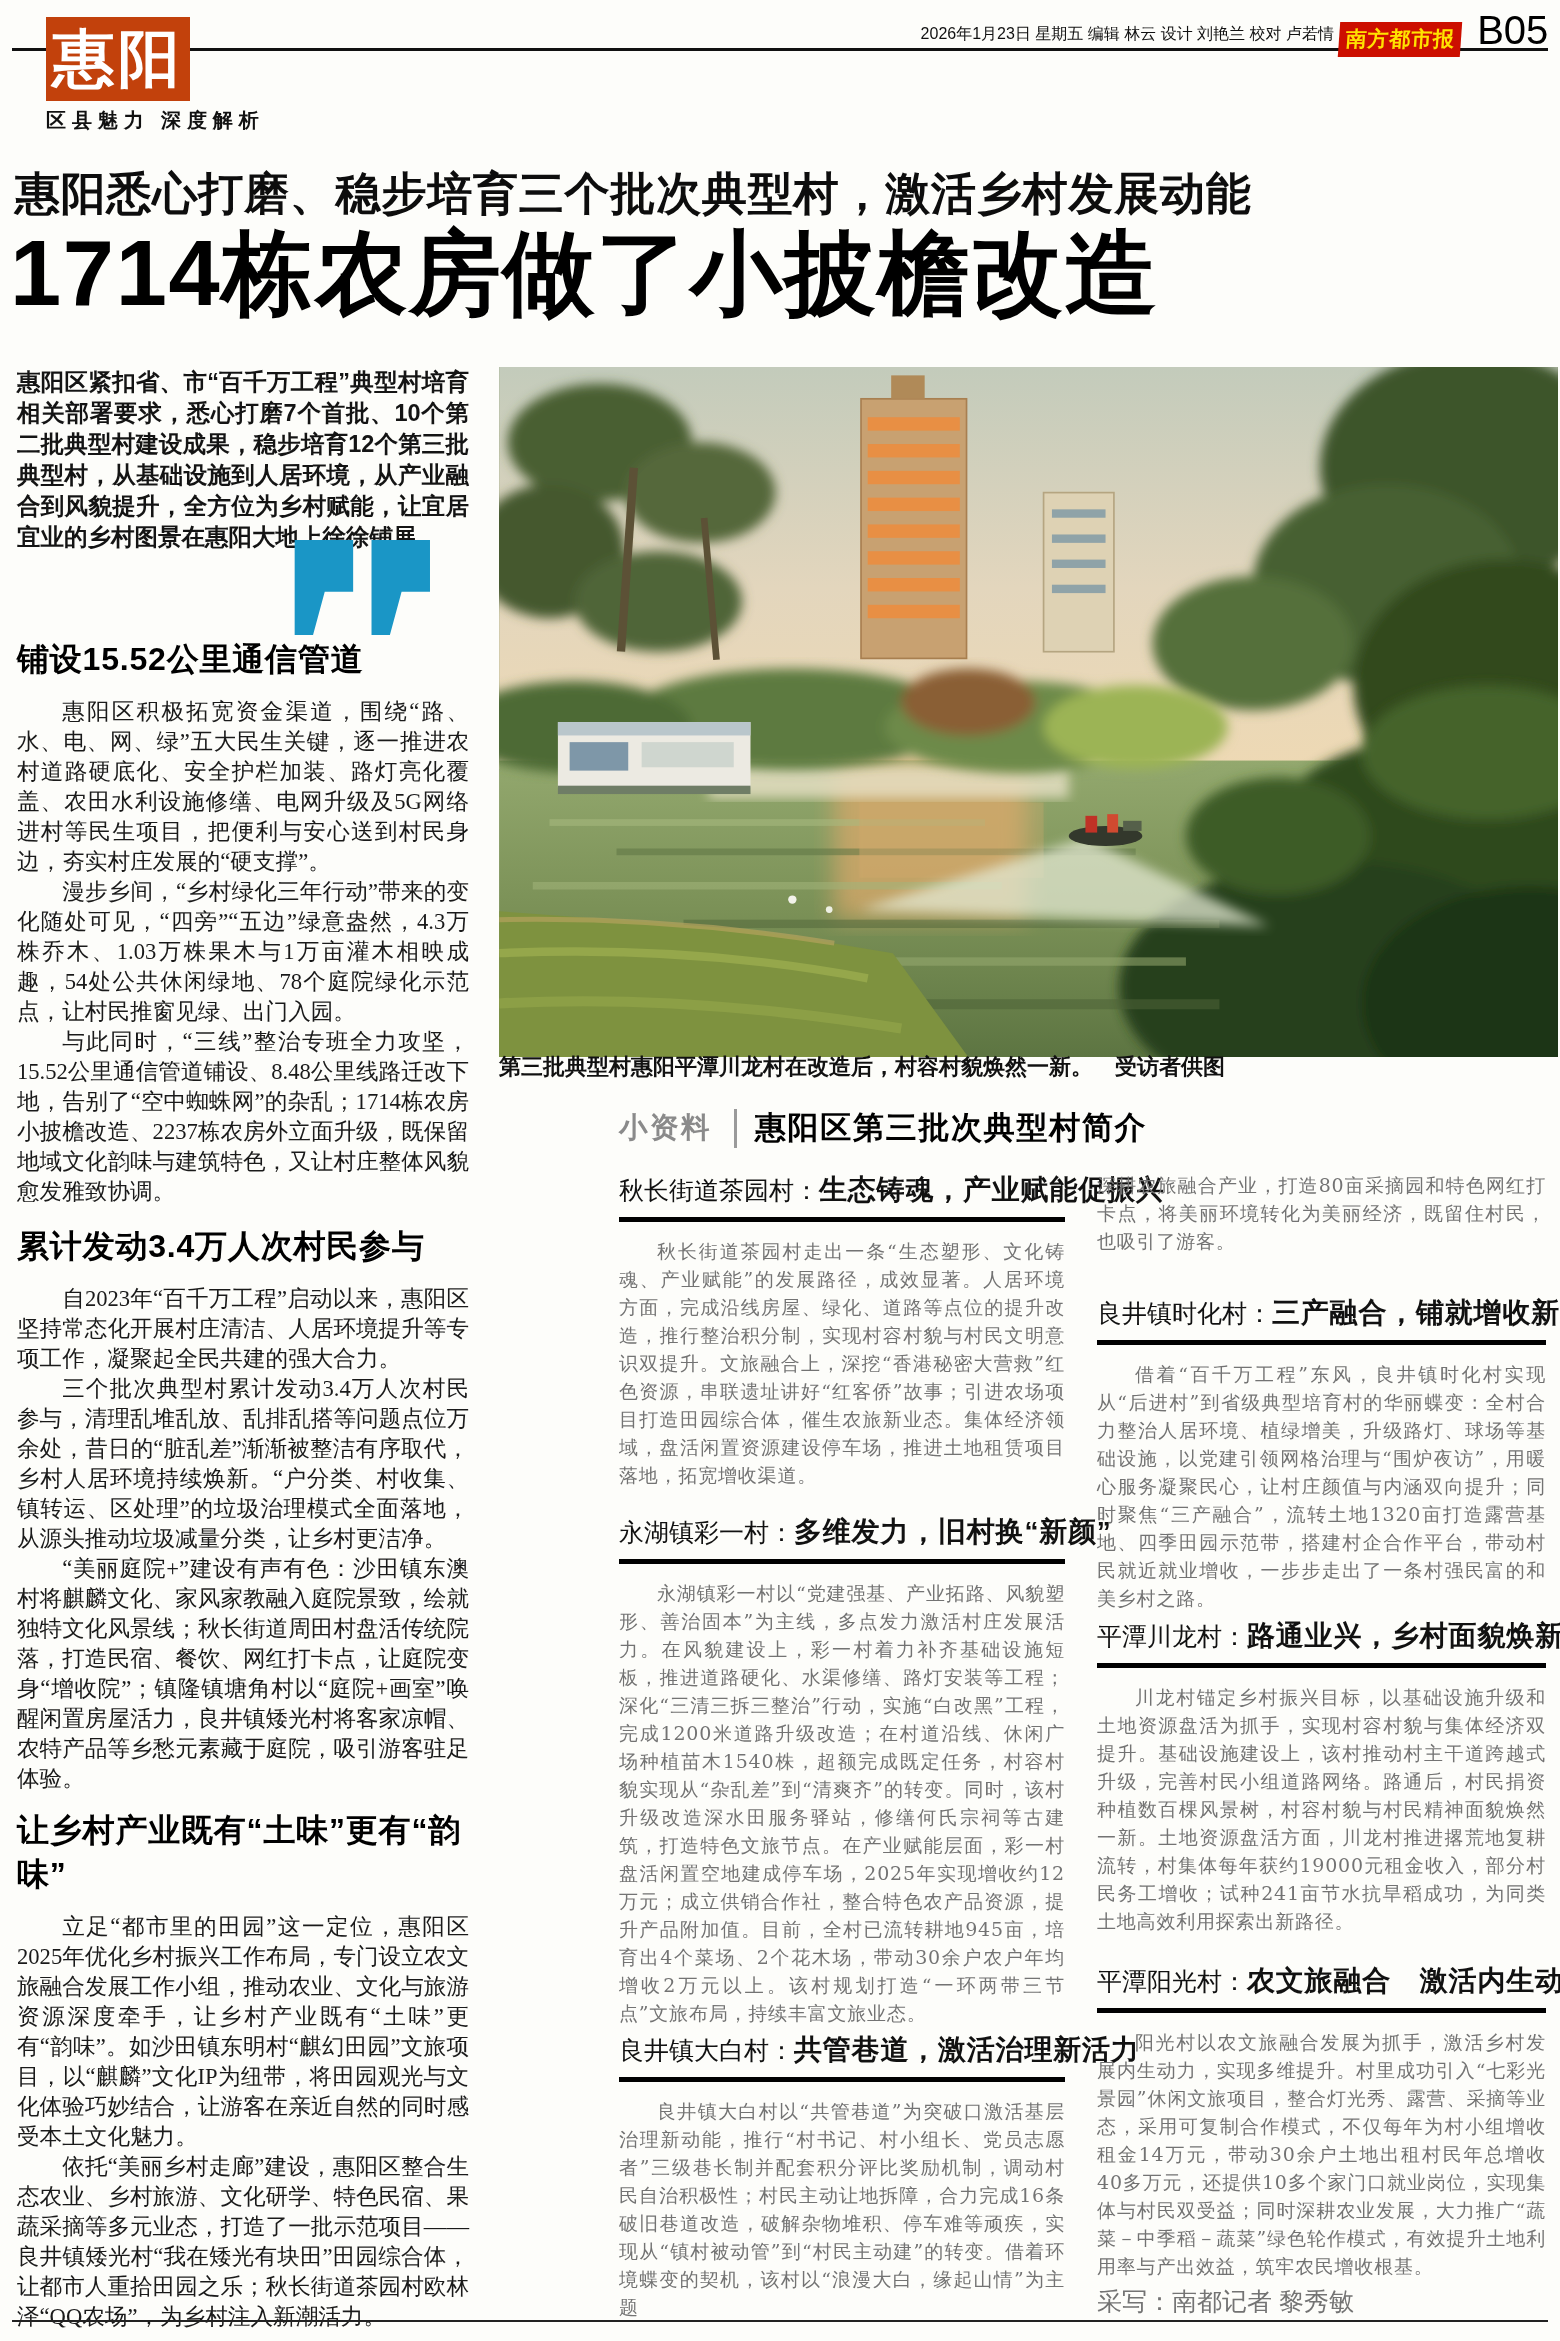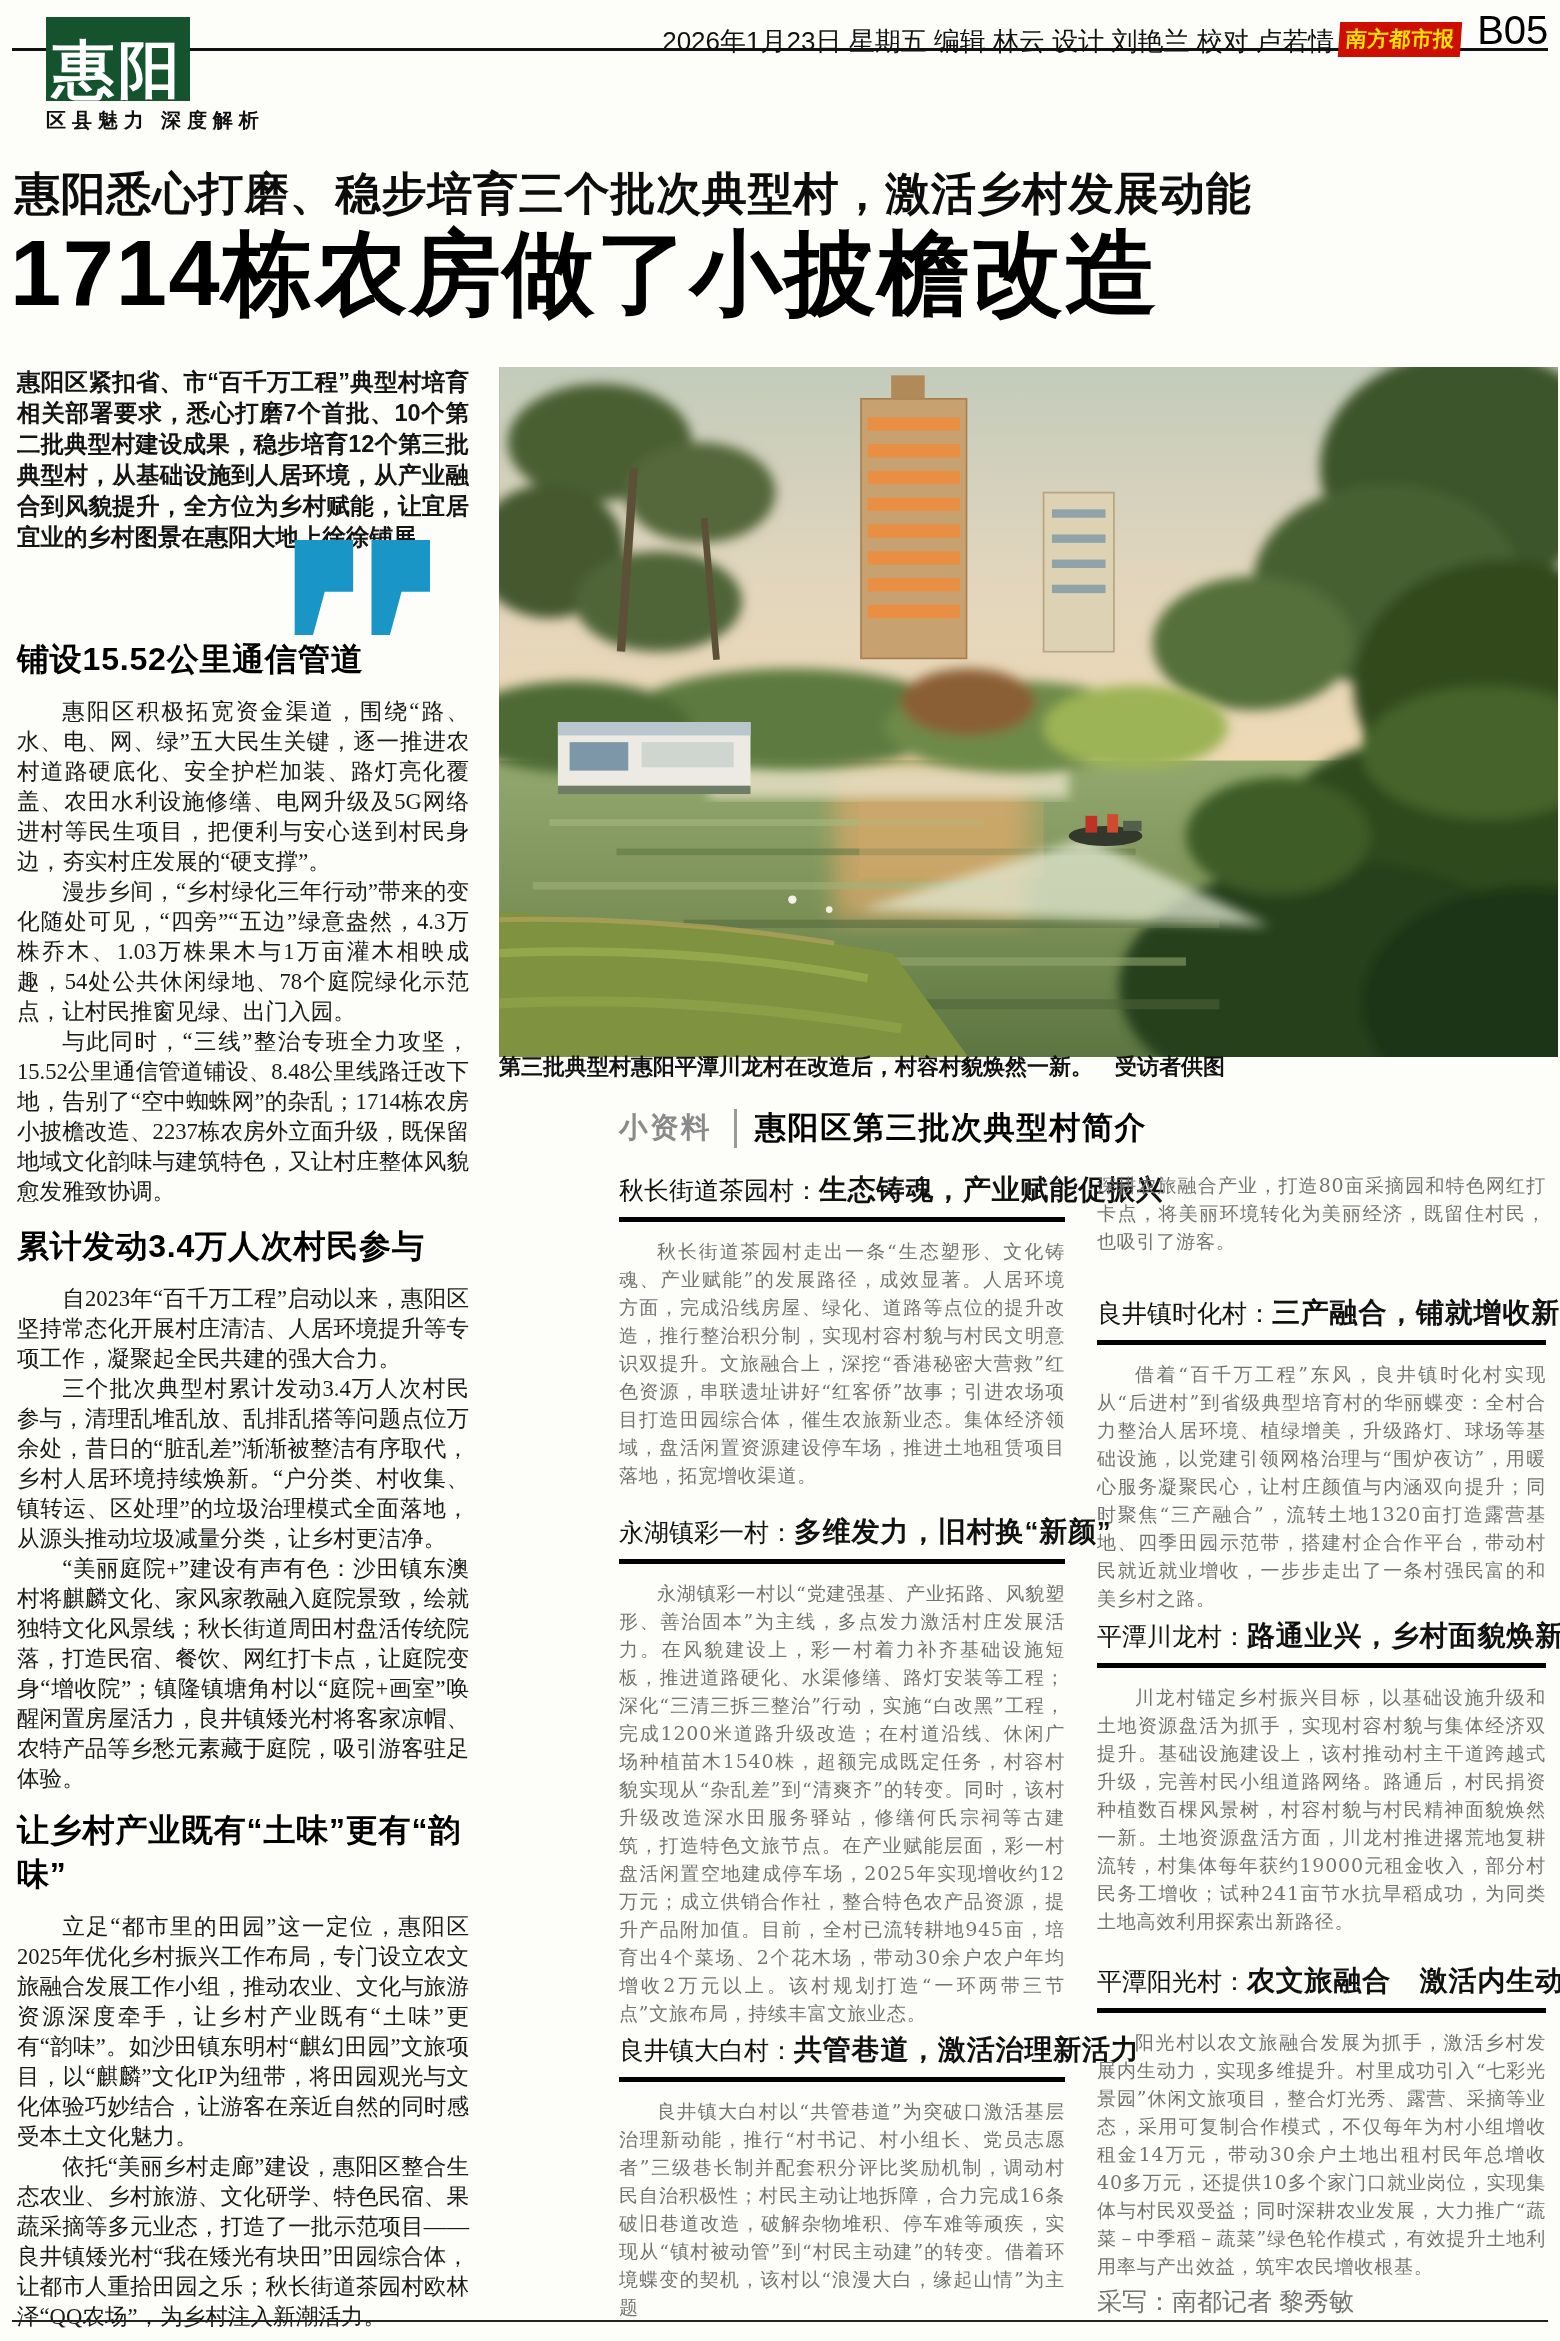--- a/index.html
+++ b/index.html
@@ -2,26 +2,26 @@
 <html style="font-size:13.4px"><head>
 <meta charset="utf-8">
 <style>
   html,body{margin:0;padding:0;background:#e8e8e4;}
   #page{position:relative;width:1560px;height:2342px;background:#fdfdfa;overflow:hidden;
         font-family:"Liberation Sans",sans-serif;color:#111;}
   .abs{position:absolute;}
 
   
   #header-rule{left:11.7px;top:48px;width:1536px;height:2.5px;background:#111;}
-  #logo-box{left:46px;top:17px;width:144px;height:84px;background:#14532d;
-            display:flex;align-items:flex-end;justify-content:center;}
+  #logo-box{left:46px;top:17px;width:144px;height:84px;background:#c2410c;
+            display:flex;align-items:center;justify-content:center;}
   #logo-box span{color:#fff;font-size:62px;font-weight:900;letter-spacing:3.4px;line-height:1;}
   #logo-tagline{left:46px;top:107px;width:251px;font-size:20px;font-weight:700;
                 letter-spacing:5.9px;color:#111;}
-  #dateline{right:226px;top:23.5px;font-size:26px;color:#111;white-space:nowrap;}
+  #dateline{right:226px;top:23.5px;font-size:16px;color:#111;white-space:nowrap;}
   #paper-badge{right:99px;top:22px;background:#cc0f00;color:#ffe300;font-weight:900;
                font-size:21px;padding:3.4px 6.7px;letter-spacing:0.8px;transform:skewX(-4deg);}
   #page-no{right:11.7px;top:8.4px;font-size:40px;font-weight:400;color:#000;}
 
   
   #kicker{left:15px;top:164px;width:1508px;font-size:45px;font-weight:600;
           letter-spacing:0.8px;color:#0d0d0d;}
   #main-title{left:10px;top:219px;width:1533px;font-size:92px;font-weight:900;
               letter-spacing:1.7px;color:#000;line-height:1.18;}
 

